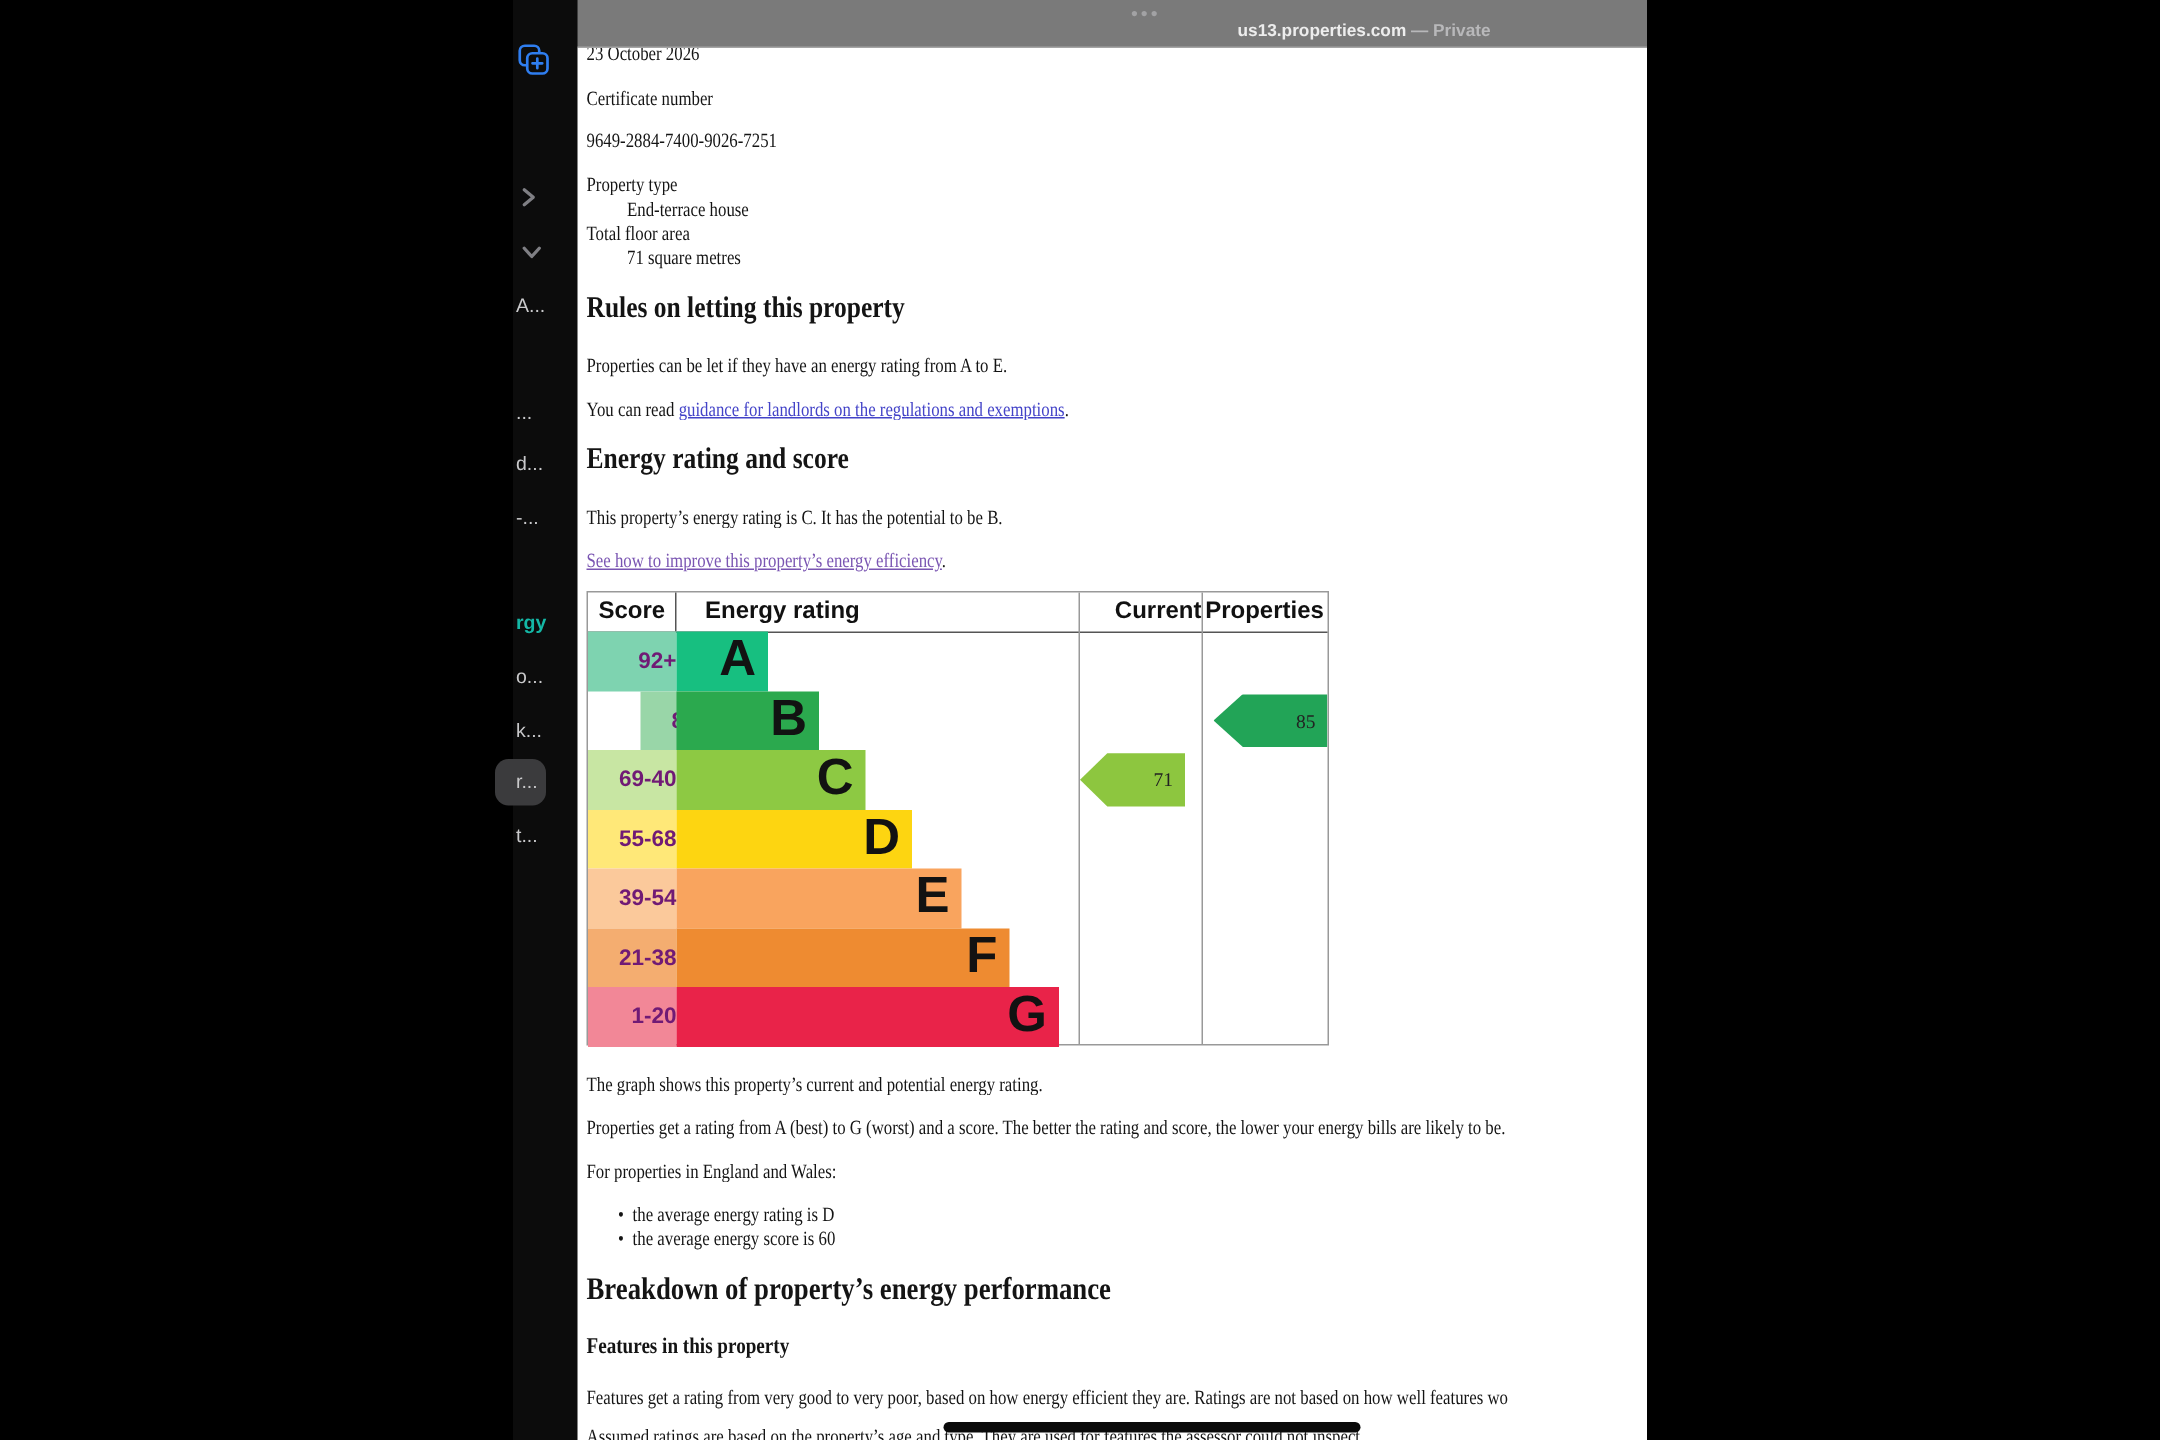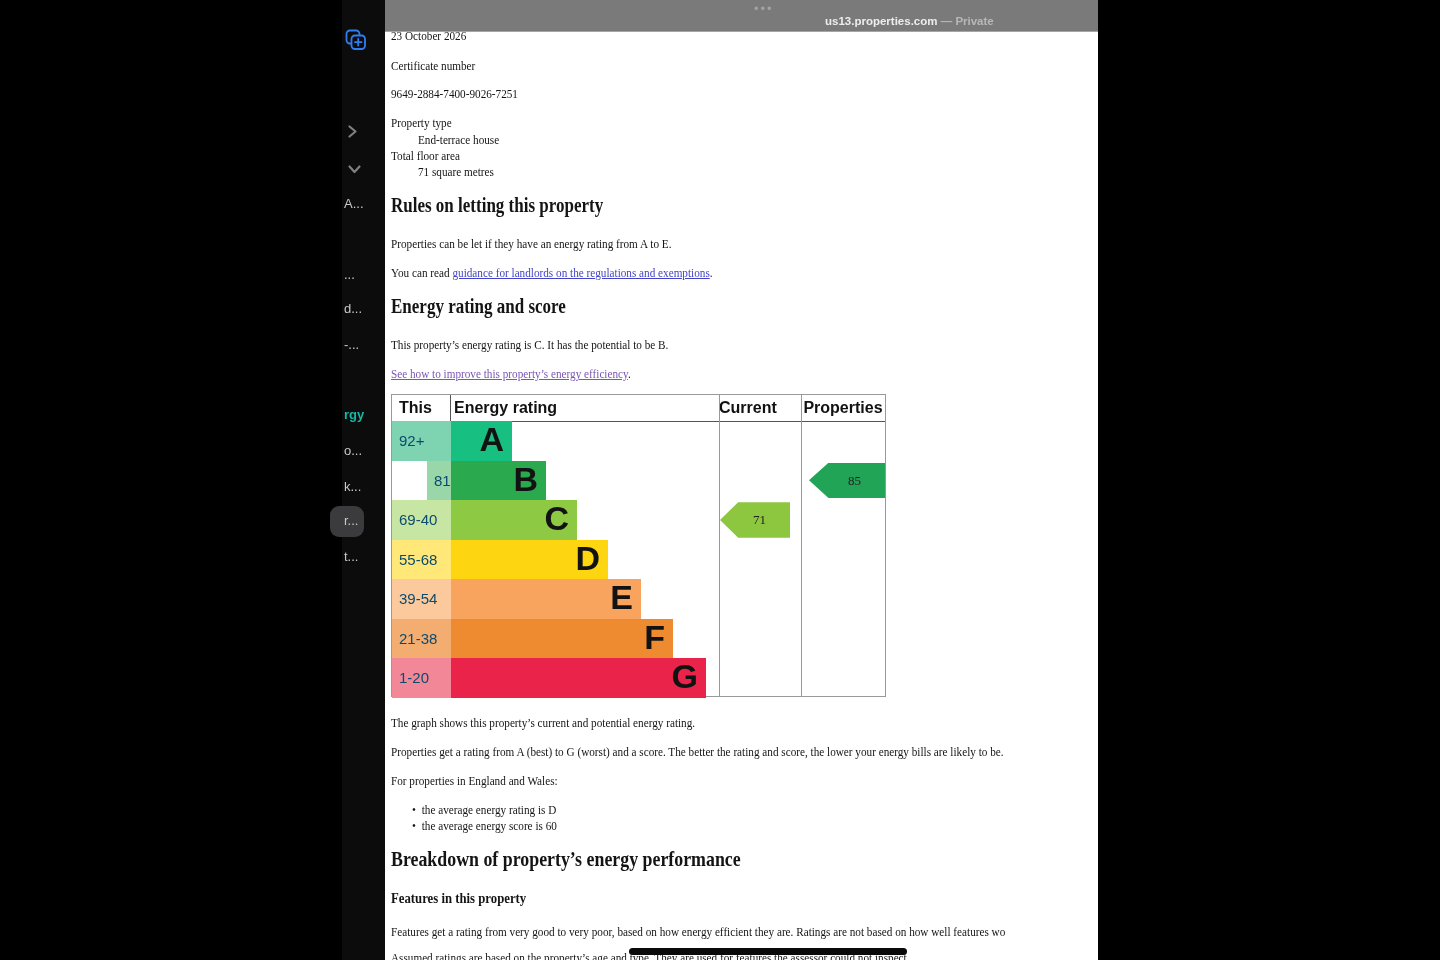--- a/index.html
+++ b/index.html
@@ -47,32 +47,32 @@
   a.purple{color:#7a55b2;}
   .bullet{position:absolute;left:27px;font-size:13.5px;line-height:15px;white-space:nowrap;
       transform:scaleX(0.83);transform-origin:0 0;}
   .bullet .dot{display:inline-block;margin-right:7px;}
 
   
   #epc{position:absolute;left:6px;top:362px;width:495px;height:303px;border:1px solid #999;
        box-sizing:border-box;background:#fff;font-family:"Liberation Sans",sans-serif;}
   #epc .hdr{position:absolute;top:0;height:26px;line-height:26px;font-weight:bold;font-size:16px;color:#111;}
   #epc-hdr-score{left:0;width:59px;padding-left:7px;box-sizing:border-box;border-right:1px solid #555;}
-  #epc-hdr-rating{left:62px;}
-  #epc-hdr-current{left:327px;width:82px;text-align:left;}
+  #epc-hdr-rating{left:78px;}
+  #epc-hdr-current{left:327px;width:82px;text-align:right;}
   #epc-hdr-potential{left:409px;width:84px;text-align:center;}
   #epc .hdr-line{position:absolute;left:0;top:26px;width:100%;height:1px;background:#555;}
   .vline{position:absolute;top:0;bottom:0;width:1px;background:#999;}
   .epc-row{position:absolute;left:0;width:493px;}
   .epc-score{position:absolute;left:0;top:0;bottom:0;width:59px;padding-left:7px;box-sizing:border-box;
-      font-weight:normal;font-size:15px;color:#0c4a6e;}
+      font-weight:bold;font-size:15px;color:#701a75;text-align:right;}
   .epc-bar{position:absolute;left:59px;top:0;bottom:0;text-align:right;padding-right:8px;box-sizing:border-box;
       font-weight:bold;font-size:34px;color:#121212;}
   .epc-arrow{position:absolute;font-family:"Liberation Serif",serif;font-size:13px;color:#222;
-      text-align:right;padding-right:24px;box-sizing:border-box;
+      text-align:right;padding-right:8px;box-sizing:border-box;
       clip-path:polygon(0 50%,26% 0,100% 0,100% 100%,26% 100%);}
 
   
   #home-indicator{position:absolute;left:244px;top:916px;width:278px;height:7px;border-radius:4px;
       background:#0a0a0a;z-index:6;cursor:grab;}
 </style>
 </head>
 <body>
 
 <div id="stage">
@@ -124,21 +124,21 @@
 
     <div class="h2" style="top:162px">Rules on letting this property</div>
     <div class="t" style="top:204px">Properties can be let if they have an energy rating from A to E.</div>
     <div class="t" style="top:233px"><span>You can read </span><a class="doclink blue">guidance for landlords on the regulations and exemptions</a><span>.</span></div>
 
     <div class="h2" style="top:263px">Energy rating and score</div>
     <div class="t" style="top:305px">This property’s energy rating is C. It has the potential to be B.</div>
     <div class="t" style="top:334px"><a class="doclink purple">See how to improve this property’s energy efficiency</a><span>.</span></div>
 
     <div id="epc">
-      <div class="hdr" id="epc-hdr-score">This</div>
+      <div class="hdr" id="epc-hdr-score">Score</div>
       <div class="hdr" id="epc-hdr-rating">Energy rating</div>
       <div class="hdr" id="epc-hdr-current">Current</div>
       <div class="hdr" id="epc-hdr-potential">Properties</div>
       <div class="hdr-line"></div>
       <div class="vline" style="left:327px"></div>
       <div class="vline" style="left:409px"></div>
       <div id="epc-rows">
           <div class="epc-row" style="top: 26px; height: 39.57px;">
             <div class="epc-score" style="background: rgb(126, 211, 176); line-height: 39.57px;">92+</div>
             <div class="epc-bar" style="background: rgb(23, 191, 128); width: 61px; line-height: 37.57px;">A</div>

